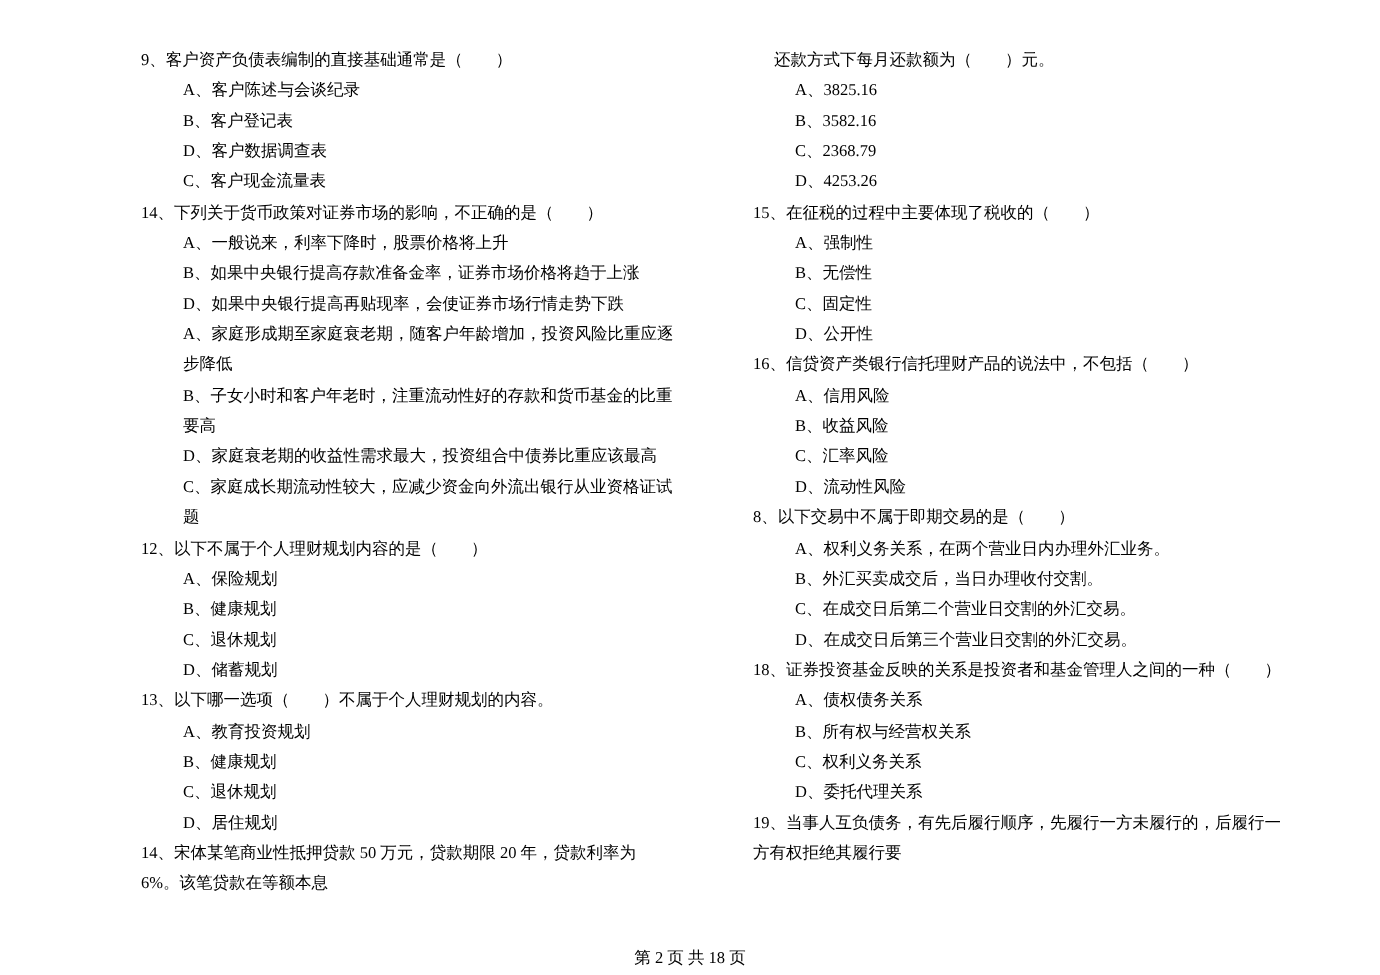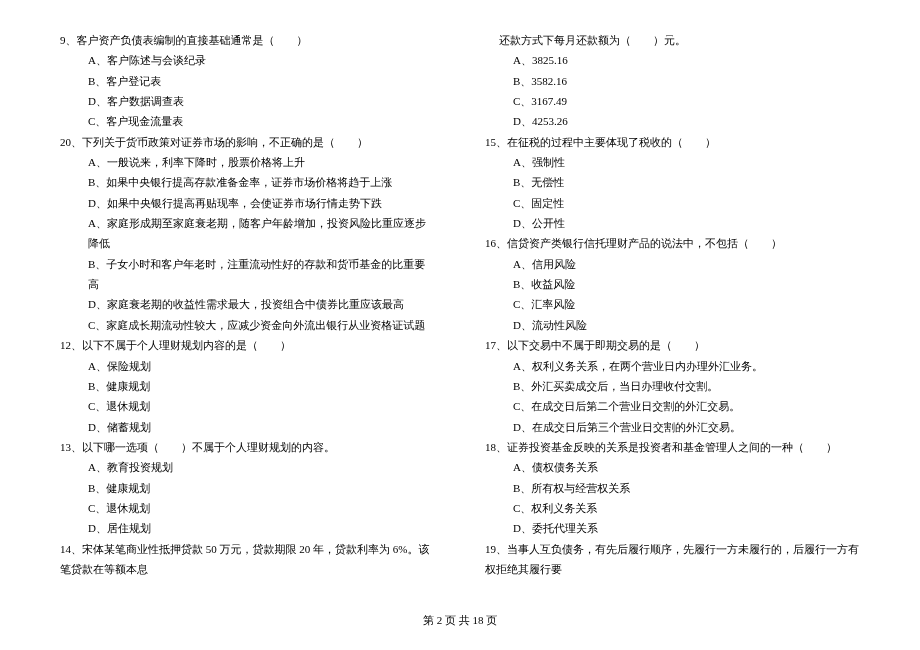--- a/index.html
+++ b/index.html
@@ -10,59 +10,60 @@
       font-family: "SimSun", "宋体", serif;
       font-size: 11px;
       color: #000;
       padding: 30px 60px 20px 60px;
       position: relative;
     }
     .columns {
       display: flex;
       gap: 50px;
       height: 565px;
+      margin-left: 34px;
     }
     .col {
       flex: 1;
       line-height: 1.85;
     }
     .q-stem {
       padding-left: 0;
     }
     .q-option {
       padding-left: 28px;
     }
     .q-option-right {
       padding-left: 28px;
     }
     .right-first {
       padding-left: 14px;
     }
     .footer {
       position: absolute;
-      bottom: 22px;
+      bottom: 4px;
       left: 0;
       right: 0;
       text-align: center;
       font-size: 11px;
     }
   </style>
 </head>
 <body>
 
 <div class="columns">
 
   <div class="col">
     <div class="q-stem">9、客户资产负债表编制的直接基础通常是（　　）</div>
     <div class="q-option">A、客户陈述与会谈纪录</div>
     <div class="q-option">B、客户登记表</div>
     <div class="q-option">D、客户数据调查表</div>
     <div class="q-option">C、客户现金流量表</div>
 
-    <div class="q-stem">20、下列关于货币政策对证券市场的影响，不正确的是（　　）</div>
+    <div class="q-stem">14、下列关于货币政策对证券市场的影响，不正确的是（　　）</div>
     <div class="q-option">A、一般说来，利率下降时，股票价格将上升</div>
     <div class="q-option">B、如果中央银行提高存款准备金率，证券市场价格将趋于上涨</div>
     <div class="q-option">D、如果中央银行提高再贴现率，会使证券市场行情走势下跌</div>
 
     <div class="q-option">A、家庭形成期至家庭衰老期，随客户年龄增加，投资风险比重应逐步降低</div>
     <div class="q-option">B、子女小时和客户年老时，注重流动性好的存款和货币基金的比重要高</div>
     <div class="q-option">D、家庭衰老期的收益性需求最大，投资组合中债券比重应该最高</div>
     <div class="q-option">C、家庭成长期流动性较大，应减少资金向外流出银行从业资格证试题</div>
 
     <div class="q-stem">12、以下不属于个人理财规划内容的是（　　）</div>
@@ -77,36 +78,36 @@
     <div class="q-option">C、退休规划</div>
     <div class="q-option">D、居住规划</div>
 
     <div class="q-stem">14、宋体某笔商业性抵押贷款 50 万元，贷款期限 20 年，贷款利率为 6%。该笔贷款在等额本息</div>
   </div>
 
   <div class="col">
     <div class="right-first">还款方式下每月还款额为（　　）元。</div>
     <div class="q-option-right">A、3825.16</div>
     <div class="q-option-right">B、3582.16</div>
-    <div class="q-option-right">C、3167.49</div>
+    <div class="q-option-right">C、2368.79</div>
     <div class="q-option-right">D、4253.26</div>
 
     <div class="q-stem">15、在征税的过程中主要体现了税收的（　　）</div>
     <div class="q-option-right">A、强制性</div>
     <div class="q-option-right">B、无偿性</div>
     <div class="q-option-right">C、固定性</div>
     <div class="q-option-right">D、公开性</div>
 
     <div class="q-stem">16、信贷资产类银行信托理财产品的说法中，不包括（　　）</div>
     <div class="q-option-right">A、信用风险</div>
     <div class="q-option-right">B、收益风险</div>
     <div class="q-option-right">C、汇率风险</div>
     <div class="q-option-right">D、流动性风险</div>
 
-    <div class="q-stem">17、以下交易中不属于即期交易的是（　　）</div>
+    <div class="q-stem">8、以下交易中不属于即期交易的是（　　）</div>
     <div class="q-option-right">A、权利义务关系，在两个营业日内办理外汇业务。</div>
     <div class="q-option-right">B、外汇买卖成交后，当日办理收付交割。</div>
     <div class="q-option-right">C、在成交日后第二个营业日交割的外汇交易。</div>
     <div class="q-option-right">D、在成交日后第三个营业日交割的外汇交易。</div>
 
     <div class="q-stem">18、证券投资基金反映的关系是投资者和基金管理人之间的一种（　　）</div>
     <div class="q-option-right">A、债权债务关系</div>
     <div class="q-option-right">B、所有权与经营权关系</div>
     <div class="q-option-right">C、权利义务关系</div>
     <div class="q-option-right">D、委托代理关系</div>

